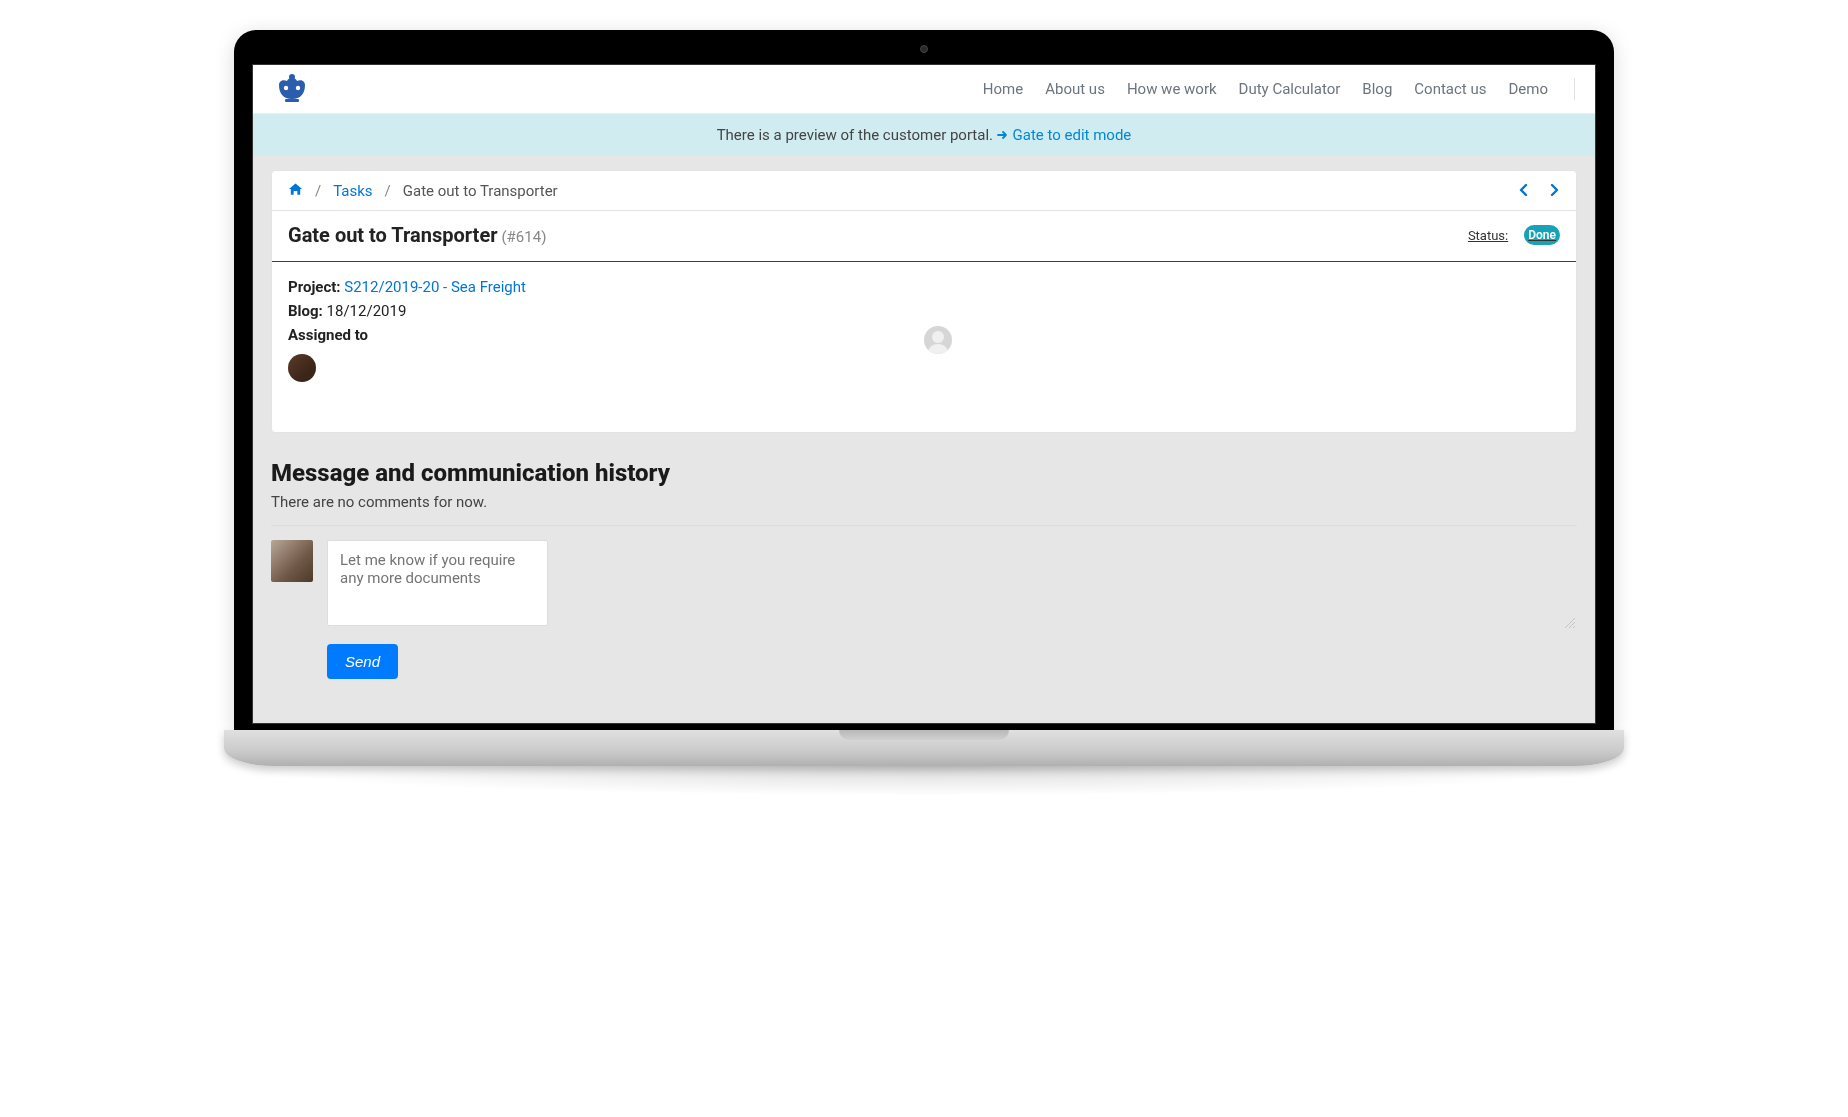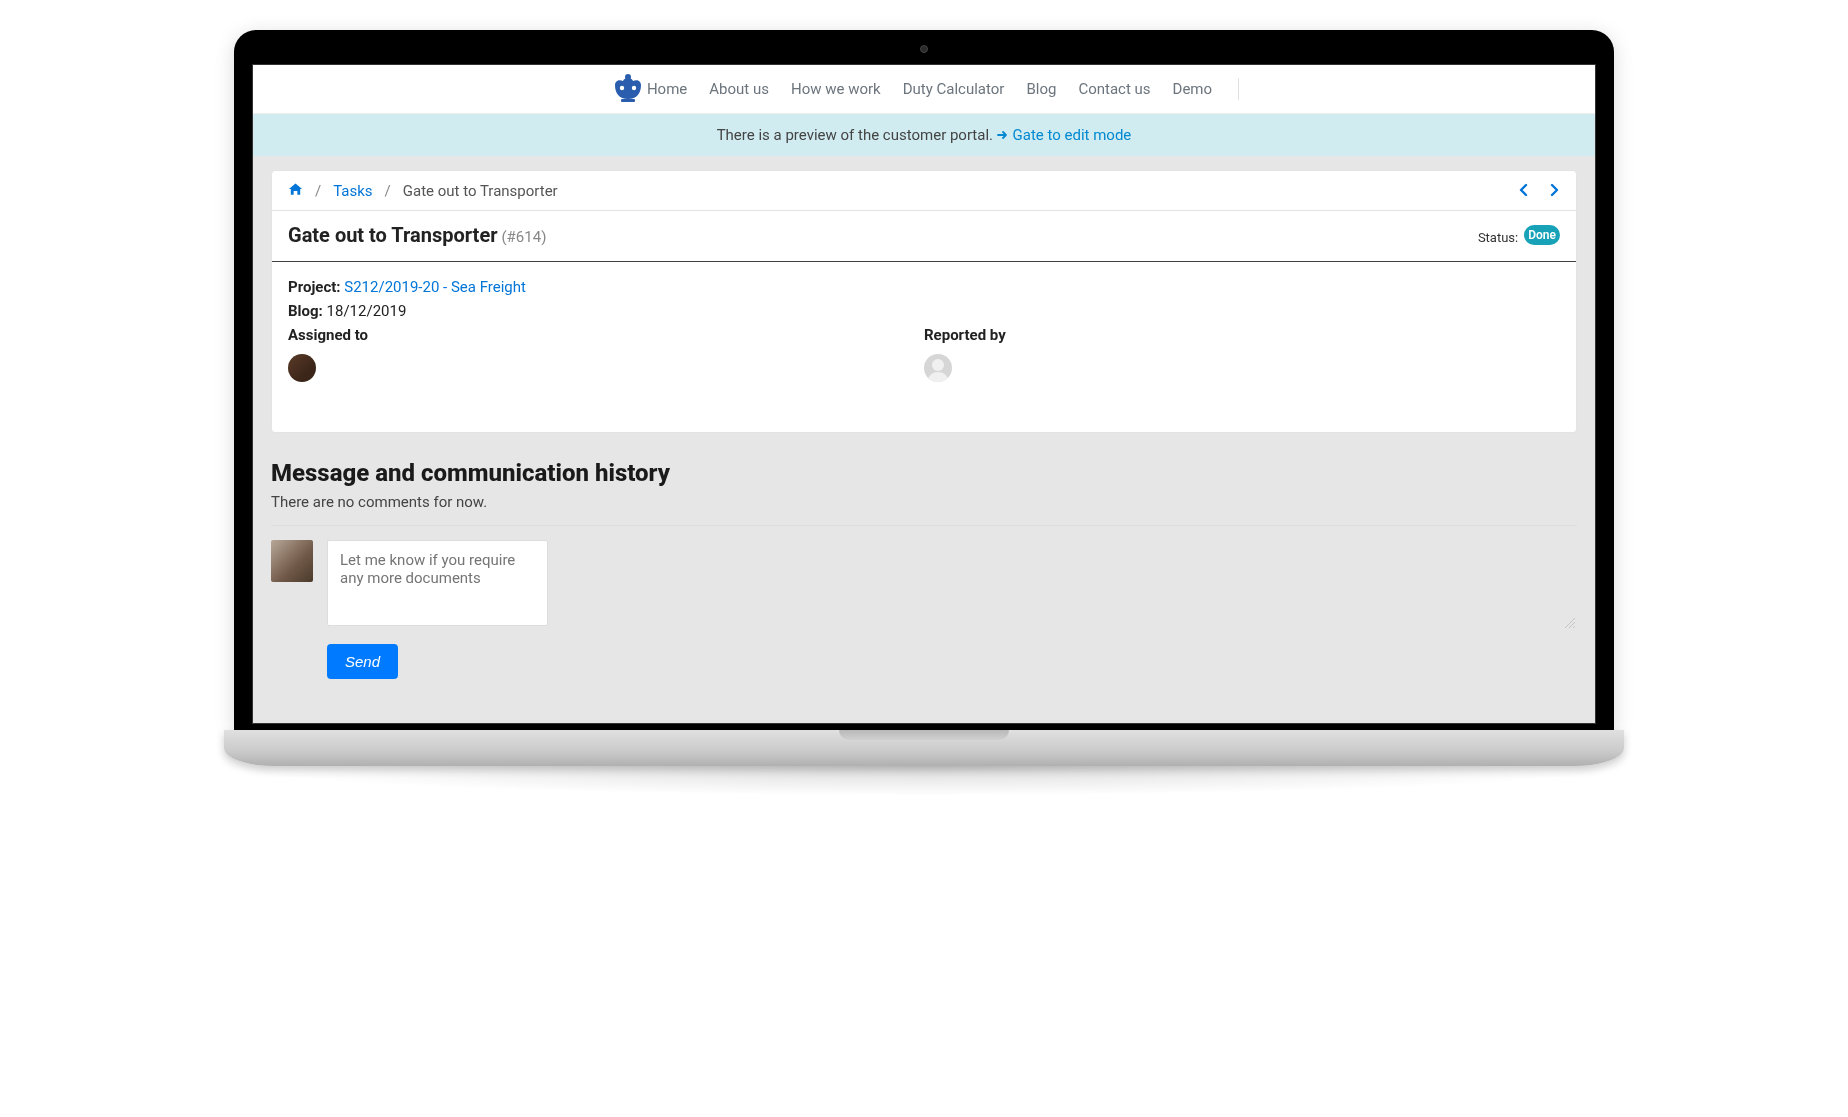--- a/index.html
+++ b/index.html
@@ -70,21 +70,21 @@
       margin-left: -10px;
       background: radial-gradient(ellipse at center top, rgba(0,0,0,0.15) 0%, rgba(0,0,0,0) 70%);
     }
 
     
     .app-header {
       background: #fff;
       border-bottom: 1px solid #eee;
       display: flex;
       align-items: center;
-      justify-content: center;
+      justify-content: space-between;
       padding: 8px 20px;
     }
     .logo {
       color: #2a5dad;
       display: flex;
       align-items: center;
     }
     .logo svg { display:block; }
     .nav {
       display: flex;
@@ -150,21 +150,21 @@
 
     .card-title-row {
       display:flex;
       justify-content:space-between;
       align-items:center;
       padding: 12px 16px 14px 16px;
       border-bottom: 1px solid #404040;
     }
     .card-title-row h1 { font-size: 20px; font-weight:700; color:#222; display:inline; }
     .card-title-row .taskid { color:#888; font-size:15px; font-weight:400; }
-    .status-wrap { font-size:13px; color:#333; display:flex; align-items:flex-end; gap:6px;}
+    .status-wrap { font-size:13px; color:#333; display:flex; align-items:center; gap:16px;text-decoration:underline;}
     .status-badge {
       background:#17a2b8;
       color:#fff;
       font-size:12px;
       font-weight:600;
       padding:3px 4px;
       border-radius:10px;
     }
 
     .card-body {
@@ -350,21 +350,20 @@
               <b>Blog:</b>
               <span>18/12/2019</span>
             </div>
 
             <div class="people-row">
               <div class="people-col">
                 <span class="label">Assigned to</span>
                 <div class="avatar person"></div>
               </div>
               <div class="people-col">
-                <span class="label">Reported by</span>
                 <div class="avatar blank"></div>
               </div>
             </div>
           </div>
         </div>
 
         <div class="history-section">
           <h2>Message and communication history</h2>
           <div class="no-comments">There are no comments for now.</div>
           <hr>

